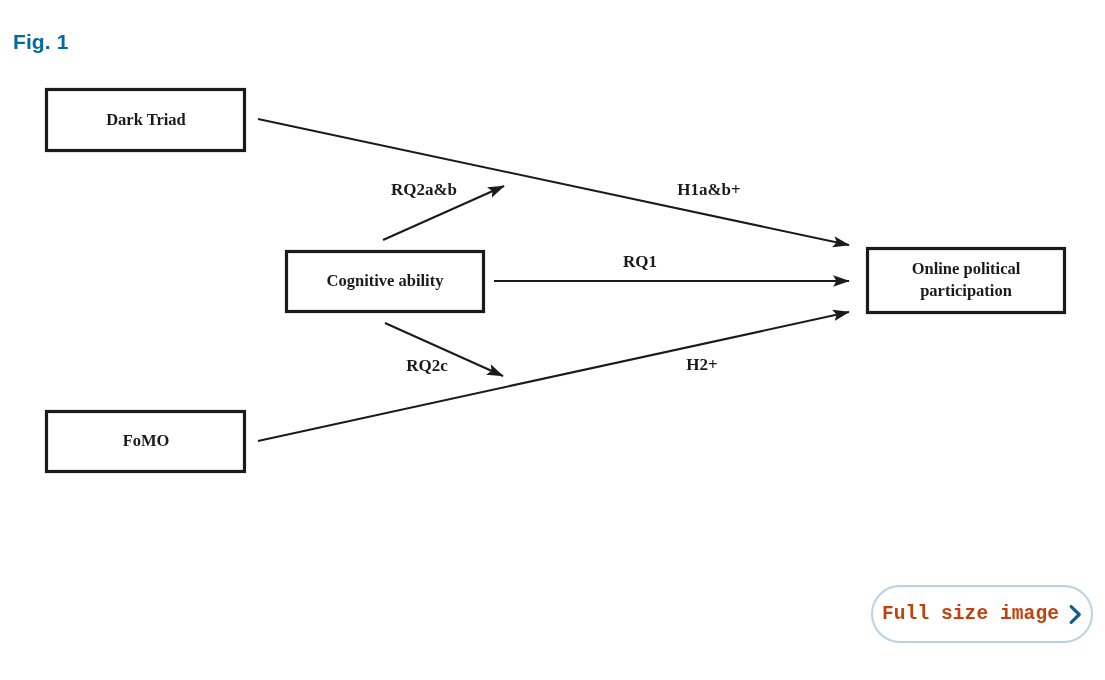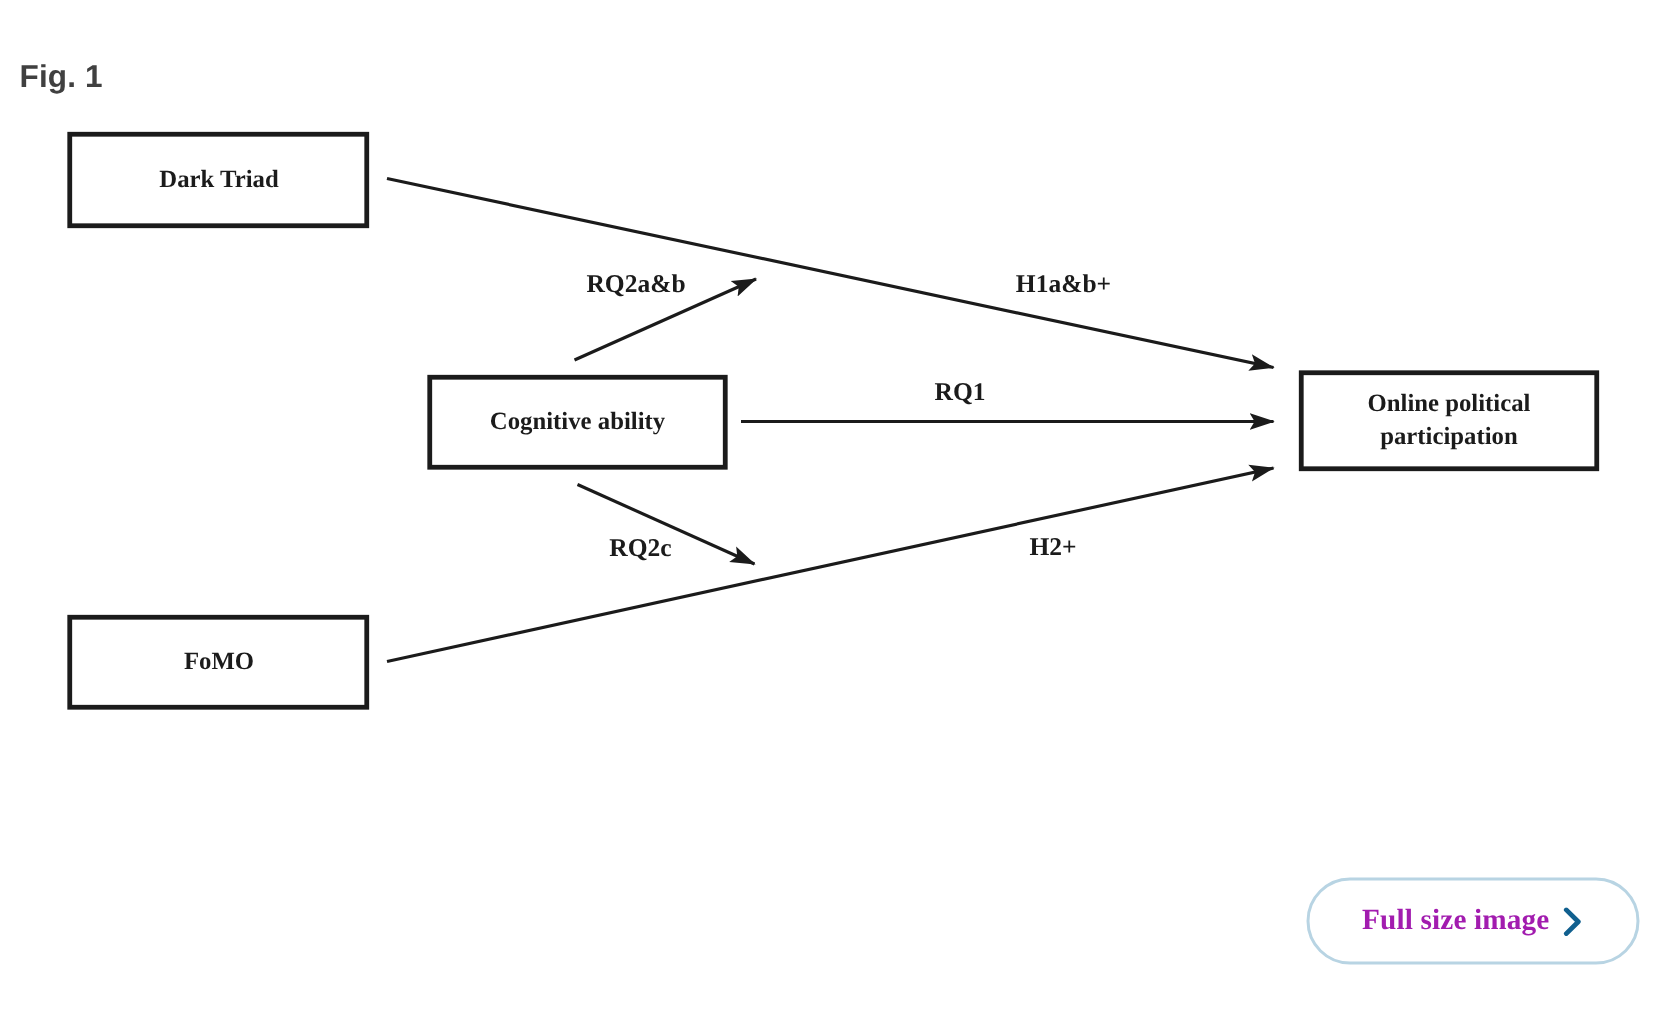--- a/index.html
+++ b/index.html
@@ -20,25 +20,25 @@
     position: absolute;
     left: 0; top: 0;
     width: 1105px;
     height: 680px;
   }
 
   
   .fig-number {
     position: absolute;
     left: 13px;
-    top: 40px;
+    top: 30px;
     font-family: "Liberation Sans", sans-serif;
     font-size: 21px;
     font-weight: bold;
-    color: #404040;
+    color: #0369a1;
     letter-spacing: 0.1px;
     white-space: nowrap;
   }
 
   
   .diagram-canvas {
     position: absolute;
     left: 0;
     top: 60px;
     width: 1105px;
@@ -102,24 +102,24 @@
     border-radius: 29px;
     background: #ffffff;
     display: flex;
     align-items: center;
     justify-content: center;
     gap: 9px;
     cursor: pointer;
     padding: 0;
   }
   .fullsize-label {
-    font-family: Liberation Serif, serif;
+    font-family: Liberation Mono, monospace;
     font-size: 19.5px;
     font-weight: bold;
-    color: #a21caf;
+    color: #c2410c;
     letter-spacing: 0.1px;
     white-space: nowrap;
   }
   .chevron-right-icon {
     display: inline-flex;
     align-items: center;
     justify-content: center;
     width: 14px;
     height: 20px;
     color: #11608f;

